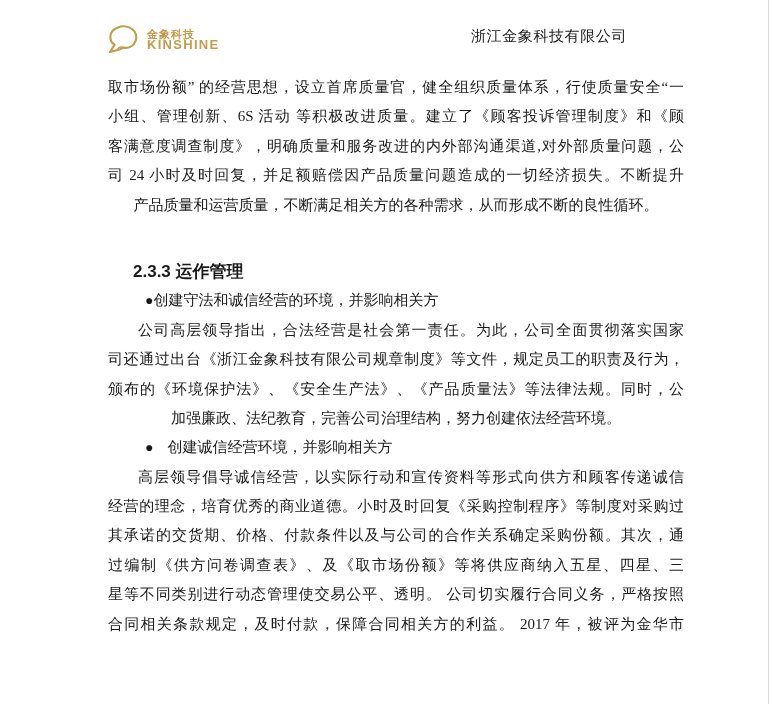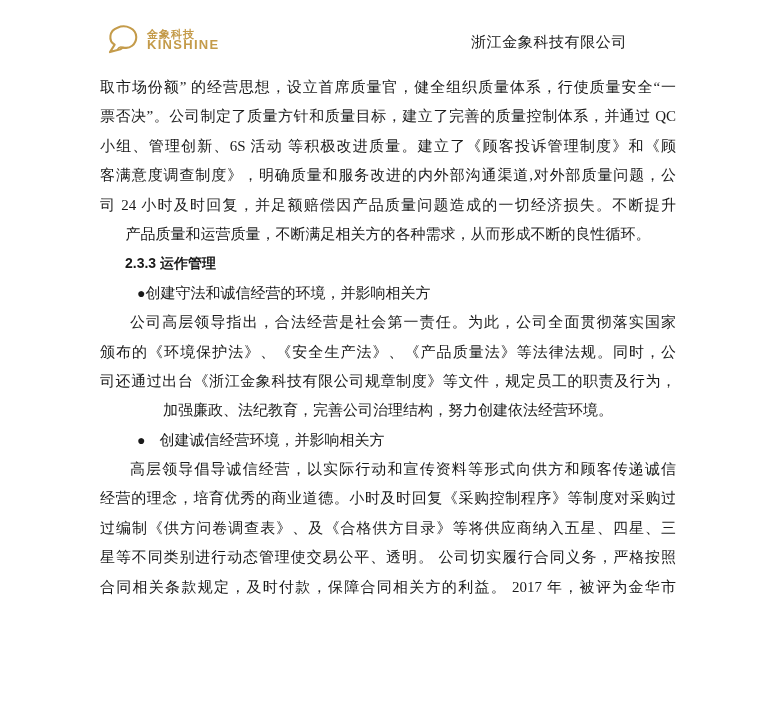--- a/index.html
+++ b/index.html
@@ -4,20 +4,21 @@
 <style>
   html, body { margin: 0; padding: 0; background: #ffffff; }
   .page {
     position: relative;
     width: 749px;
     height: 704px;
     background: #ffffff;
     overflow: hidden;
     font-family: "Liberation Serif", "DejaVu Serif", serif;
     color: #1a1a1a;
+    padding-left: 23px;
   }
   .edge-line {
     position: absolute;
     left: 768px; top: 0;
     width: 1px; height: 704px;
     background: #d8d8d8;
   }
   
   .logo {
     position: absolute;
@@ -32,50 +33,51 @@
     font-size: 11px; font-weight: bold;
     letter-spacing: 1px; line-height: 12px;
   }
   .brand-en {
     font-family: "Liberation Sans", "DejaVu Sans", sans-serif;
     font-size: 13px; font-weight: bold;
     letter-spacing: 1.3px; line-height: 9px;
   }
   .company-name {
     position: absolute;
-    left: 471px; top: 33px;
+    left: 471px; top: 27px;
     font-size: 15px;
     letter-spacing: 0.6px;
     color: #1a1a1a;
   }
   
   .content {
     position: absolute;
-    left: 100px; top: 73px;
+    left: 108px; top: 73px;
     width: 576px;
   }
   .row {
     height: 29.4px;
     line-height: 29.4px;
     font-size: 15px;
     white-space: nowrap;
   }
   .row.justify, .row.indent-justify {
     white-space: normal;
     text-align: justify;
     text-align-last: justify;
     text-justify: inter-character;
   }
   .row.indent-justify { text-indent: 2em; }
   .row.left { text-align: center; }
   .row.heading {
     padding-left: 25px;
     font-family: "Liberation Sans", "DejaVu Sans", sans-serif;
     font-weight: bold;
-    font-size: 14px;
+    font-size: 17px;
+    margin-top: 37px;
   }
   .row.bullet { padding-left: 37px; }
   .bullet-marker { font-size: 14px; }
 </style>
 </head>
 <body>
 
 <div class="page">
 
   <div class="edge-line"></div>
@@ -89,32 +91,32 @@
       <div class="brand">
         <div class="brand-cn" style="color:#c49b4a;">金象科技</div>
         <div class="brand-en" style="color:#c49b4a;">KINSHINE</div>
       </div>
     </div>
     <div class="company-name">浙江金象科技有限公司</div>
   </header>
 
   <main class="content">
       <div class="row justify">取市场份额” 的经营思想，设立首席质量官，健全组织质量体系，行使质量安全“一</div>
-      <div class="row justify">票否决”。公司制定了质量方针和质量目标，建立了完善的质量控制体系，并通过 QC</div>
       <div class="row justify">小组、管理创新、6S 活动 等积极改进质量。建立了《顾客投诉管理制度》和《顾</div>
       <div class="row justify">客满意度调查制度》，明确质量和服务改进的内外部沟通渠道,对外部质量问题，公</div>
       <div class="row justify">司 24 小时及时回复，并足额赔偿因产品质量问题造成的一切经济损失。不断提升</div>
       <div class="row left">产品质量和运营质量，不断满足相关方的各种需求，从而形成不断的良性循环。</div>
       <div class="row heading">2.3.3 运作管理</div>
       <div class="row bullet"><span class="bullet-marker">●</span><span>创建守法和诚信经营的环境，并影响相关方</span></div>
       <div class="row indent-justify">公司高层领导指出，合法经营是社会第一责任。为此，公司全面贯彻落实国家</div>
+      <div class="row justify">司还通过出台《浙江金象科技有限公司规章制度》等文件，规定员工的职责及行为，</div>
       <div class="row justify">颁布的《环境保护法》、《安全生产法》、《产品质量法》等法律法规。同时，公</div>
-      <div class="row justify">司还通过出台《浙江金象科技有限公司规章制度》等文件，规定员工的职责及行为，</div>
       <div class="row left">加强廉政、法纪教育，完善公司治理结构，努力创建依法经营环境。</div>
       <div class="row bullet"><span class="bullet-marker">●</span><span style="margin-left: 14px;">创建诚信经营环境，并影响相关方</span></div>
       <div class="row indent-justify">高层领导倡导诚信经营，以实际行动和宣传资料等形式向供方和顾客传递诚信</div>
       <div class="row justify">经营的理念，培育优秀的商业道德。小时及时回复《采购控制程序》等制度对采购过</div>
-      <div class="row justify">过编制《供方问卷调查表》、及《合格供方目录》等将供应商纳入五星、四星、三</div>
+      <div class="row justify">其承诺的交货期、价格、付款条件以及与公司的合作关系确定采购份额。其次，通</div>
+      <div class="row justify">过编制《供方问卷调查表》、及《取市场份额》等将供应商纳入五星、四星、三</div>
       <div class="row justify">星等不同类别进行动态管理使交易公平、透明。 公司切实履行合同义务，严格按照</div>
       <div class="row justify">合同相关条款规定，及时付款，保障合同相关方的利益。 2017 年，被评为金华市</div>
     </main>
 
 </div>
 
 </body></html>

